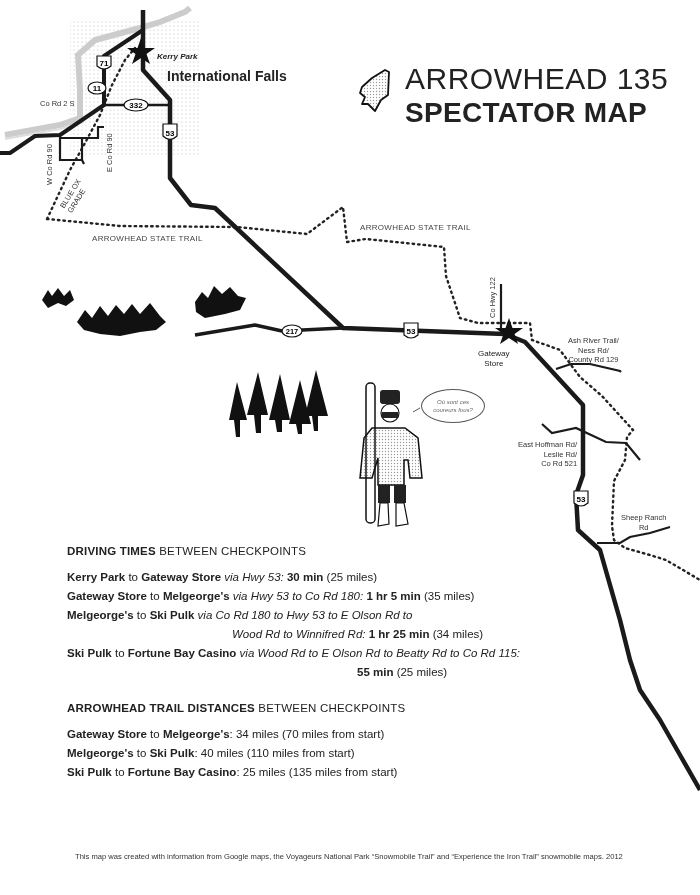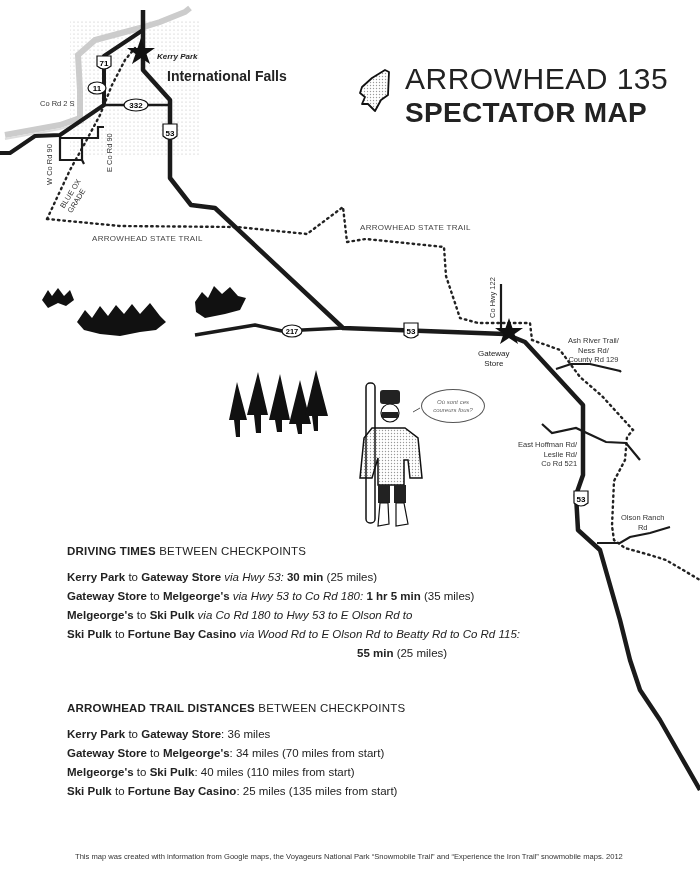--- a/index.html
+++ b/index.html
@@ -146,21 +146,21 @@
   <div>Ash River Trail/</div>
   <div>Ness Rd/</div>
   <div>County Rd 129</div>
 </div>
 <div class="lbl small" style="left:518px;top:440px;text-align:right;line-height:9.5px;">
   <div>East Hoffman Rd/</div>
   <div>Leslie Rd/</div>
   <div>Co Rd 521</div>
 </div>
 <div class="lbl small" style="left:621px;top:513px;text-align:center;line-height:9.5px;">
-  <div>Olson Ranch</div>
+  <div>Sheep Ranch</div>
   <div>Rd</div>
 </div>
 
 <div class="bubble">
   <div>
     <div>Où sont ces</div>
     <div>coureurs fous?</div>
   </div>
 </div>
 
@@ -168,29 +168,31 @@
   <div class="hdr"><span class="b">DRIVING TIMES</span><span> BETWEEN CHECKPOINTS</span></div>
   <div class="row">
     <span class="b">Kerry Park</span> <span>to</span> <span class="b">Gateway Store</span> <span class="i">via Hwy 53:</span> <span class="b">30 min</span> <span>(25 miles)</span>
   </div>
   <div class="row">
     <span class="b">Gateway Store</span> <span>to</span> <span class="b">Melgeorge's</span> <span class="i">via Hwy 53 to Co Rd 180:</span> <span class="b">1 hr</span> <span class="b">5 min</span> <span>(35 miles)</span>
   </div>
   <div class="row">
     <span class="b">Melgeorge's</span> <span>to</span> <span class="b">Ski Pulk</span> <span class="i">via Co Rd 180 to Hwy 53 to E Olson Rd to</span>
   </div>
+  <div class="row indent-a">
+    <span class="i">Wood Rd to Winnifred Rd:</span> <span class="b">1 hr</span> <span class="b">25 min</span> <span>(34 miles)</span>
+  </div>
   <div class="row">
     <span class="b">Ski Pulk</span> <span>to</span> <span class="b">Fortune Bay Casino</span> <span class="i">via Wood Rd to E Olson Rd to Beatty Rd to Co Rd 115:</span>
   </div>
   <div class="row indent-b">
     <span class="b">55 min</span> <span>(25 miles)</span>
   </div>
 </div>
 
 <div class="section" style="top:699px;">
   <div class="hdr"><span class="b">ARROWHEAD TRAIL DISTANCES</span><span> BETWEEN CHECKPOINTS</span></div>
-  <div class="row"><span class="b">Kerry Park</span> <span>to</span> <span class="b">Gateway Store</span><span>: 36 miles</span></div>
   <div class="row"><span class="b">Gateway Store</span> <span>to</span> <span class="b">Melgeorge's</span><span>: 34 miles (70 miles from start)</span></div>
   <div class="row"><span class="b">Melgeorge's</span> <span>to</span> <span class="b">Ski Pulk</span><span>: 40 miles (110 miles from start)</span></div>
   <div class="row"><span class="b">Ski Pulk</span> <span>to</span> <span class="b">Fortune Bay Casino</span><span>: 25 miles (135 miles from start)</span></div>
 </div>
 
 <div class="footer">This map was created with information from Google maps, the Voyageurs National Park “Snowmobile Trail” and “Experience the Iron Trail” snowmobile maps.  2012</div>
 
 </body></html>

